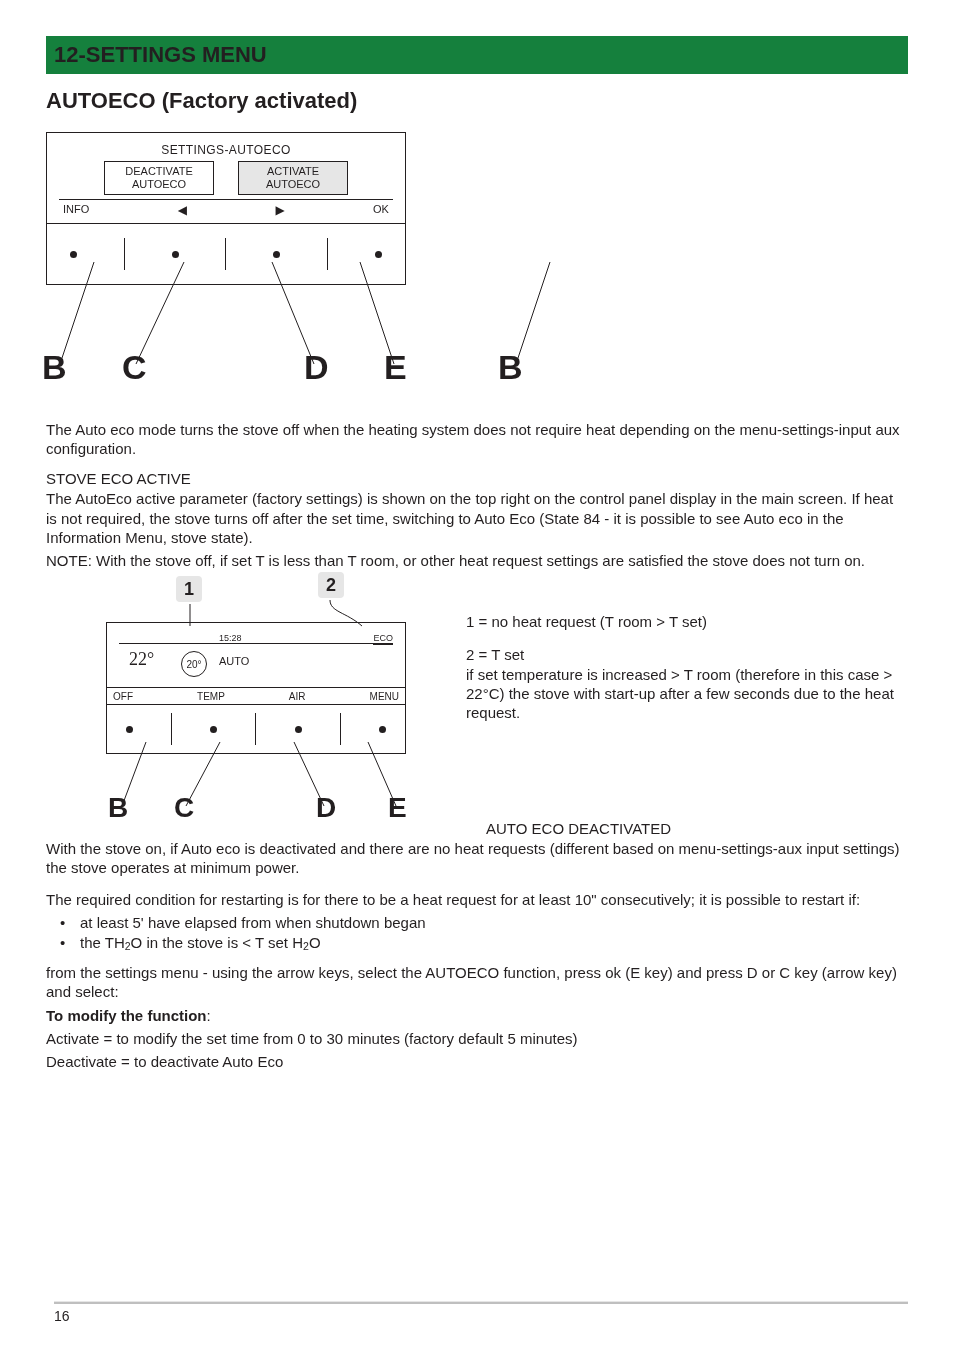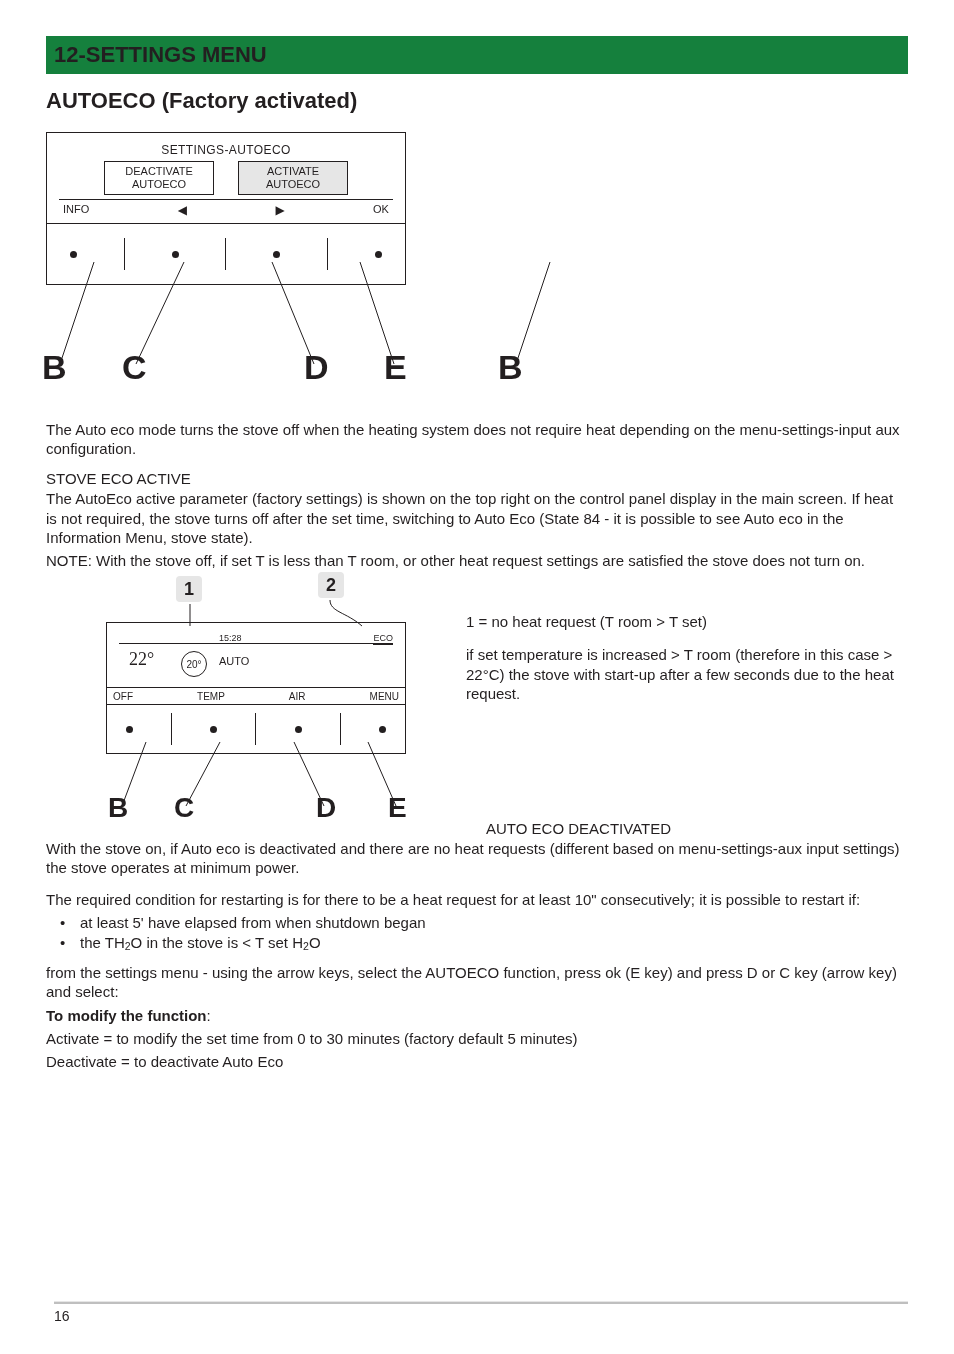--- a/index.html
+++ b/index.html
@@ -181,20 +181,21 @@
         <line x1="262" y1="160" x2="290" y2="224" stroke="#231f20" stroke-width="1"></line>
       </svg>
       <div class="letter" style="left:2px; top:210px; font-size:28px;">B</div>
       <div class="letter" style="left:68px; top:210px; font-size:28px;">C</div>
       <div class="letter" style="left:210px; top:210px; font-size:28px;">D</div>
       <div class="letter" style="left:282px; top:210px; font-size:28px;">E</div>
     </div>
 
     <div class="third-right">
       <div style="margin-bottom:14px;">1 = no heat request (T room &gt; T set)</div>
+      <div>2 = T set</div>
       <div>if set temperature is increased &gt; T room (therefore in this case &gt; 22°C) the stove with start-up after a few seconds due to the heat request.</div>
     </div>
   </div>
 
   <div class="body-head" style="margin-left:440px; margin-top:-12px;">AUTO ECO DEACTIVATED</div>
   <div class="body-text">With the stove on, if Auto eco is deactivated and there are no heat requests (different based on menu-settings-aux input settings) the stove operates at minimum power.</div>
 
   <div class="body-text tight">The required condition for restarting is for there to be a heat request for at least 10" consecutively; it is possible to restart if:</div>
   <ul class="bul">
     <li>at least 5' have elapsed from when shutdown began</li>

